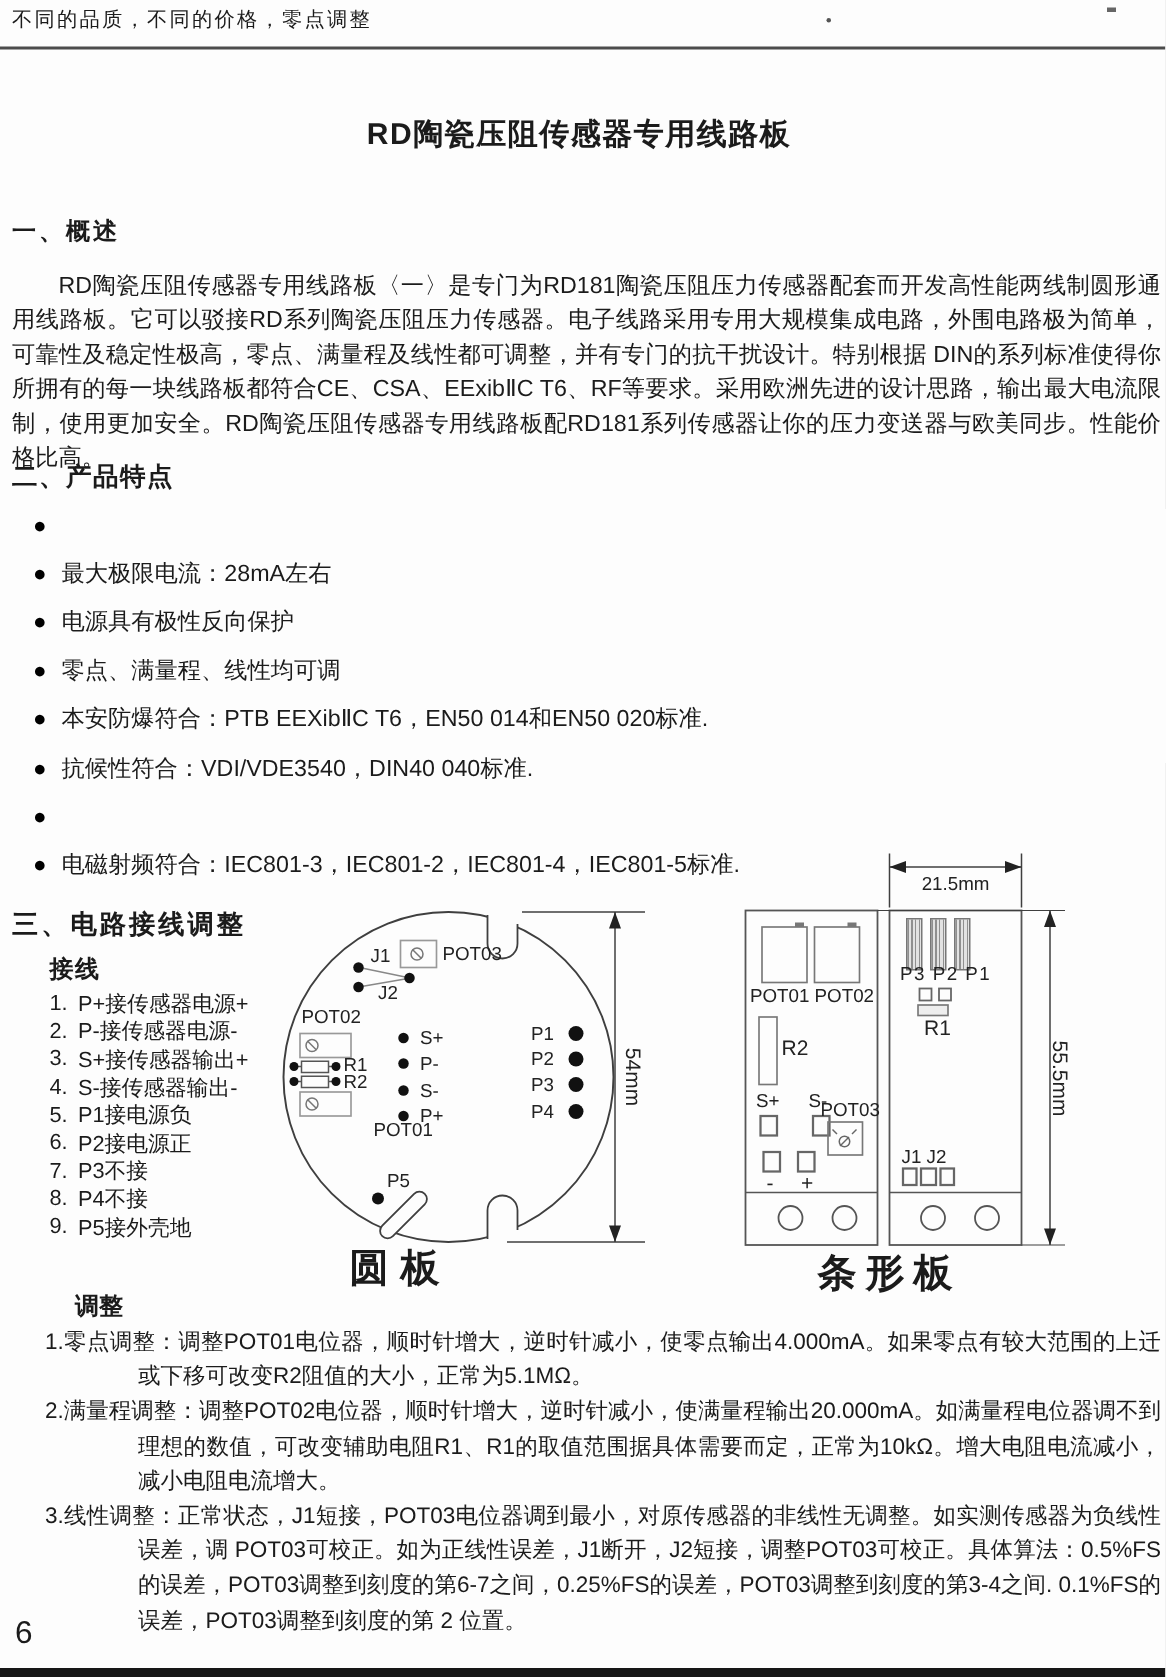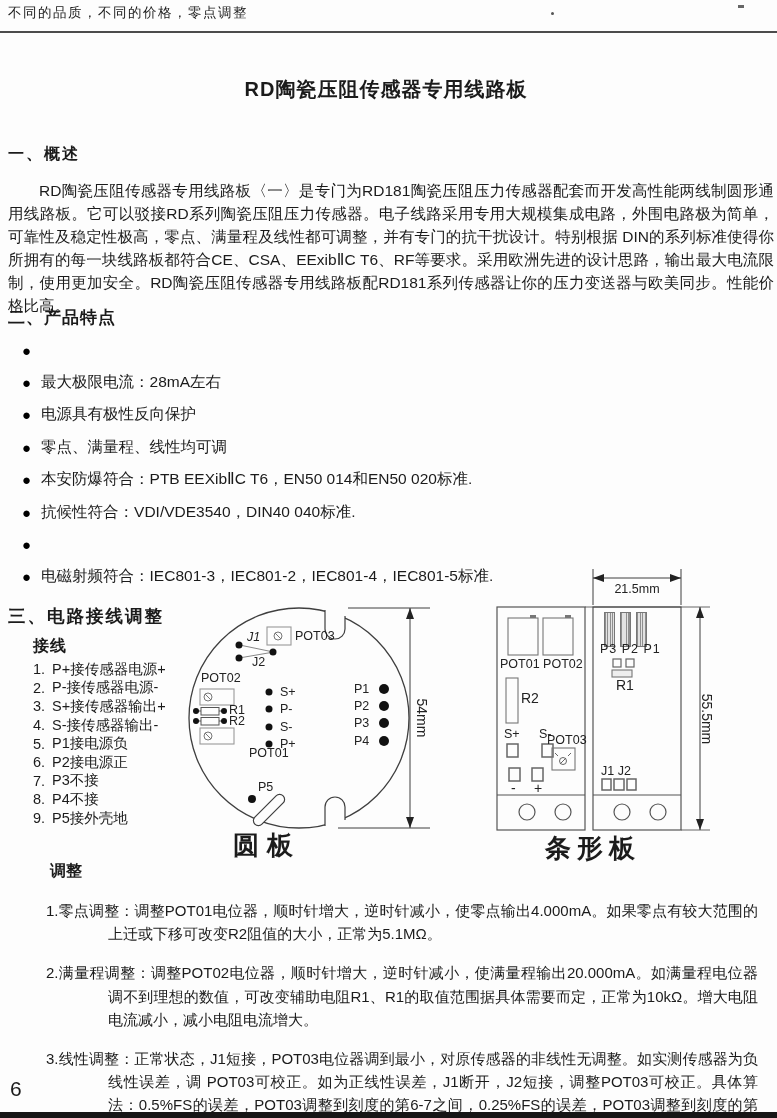--- a/index.html
+++ b/index.html
@@ -37,21 +37,21 @@
        background:repeating-linear-gradient(90deg,#8f8f8f 0 1px,#e2e2e2 1px 2.5px);}
   
   .round-board{left:188px;top:600px;width:260px;height:270px;}
   .cap-round{left:233px;top:828px;letter-spacing:8px;}
   
   .strip-board{left:490px;top:565px;width:287px;height:312px;}
   .cap-strip{left:545px;top:831px;letter-spacing:6px;}
   
   .adj-head{left:30px;top:861px;font-size:16px;font-weight:600;margin-left:20px;}
   .adj-list{left:30px;top:883px;width:744px;font-size:15px;line-height:23.2px;}
-  .adj-list p{margin:16px;padding-left:62px;text-indent:-62px;text-align:justify;}
+  .adj-list p{margin:0;padding-left:62px;text-indent:-62px;text-align:justify;}
   
   .pageno{left:10px;top:1077px;font-size:21px;}
   .bottom-bar{left:0;top:1112px;width:777px;height:6px;background:#161616;}
 </style>
 </head>
 <body>
 
 <div class="page">
 
   <div class="abs slogan">不同的品质，不同的价格，零点调整</div>
@@ -191,21 +191,21 @@
       <circle cx="81" cy="127" r="3.5" fill="#111"></circle>
       <circle cx="81" cy="144" r="3.5" fill="#111"></circle>
 
       <circle cx="196" cy="89" r="5" fill="#111"></circle>
       <circle cx="196" cy="106" r="5" fill="#111"></circle>
       <circle cx="196" cy="123" r="5" fill="#111"></circle>
       <circle cx="196" cy="141" r="5" fill="#111"></circle>
 
       <circle cx="64" cy="199" r="4" fill="#111"></circle>
     </svg>
-    <span class="dlabel" style="left:59px;top:30px;font-style:italic;">J1</span>
+    <span class="dlabel" style="left:59px;top:30px;">J1</span>
     <span class="dlabel" style="left:64px;top:55px;">J2</span>
     <span class="dlabel" style="left:107px;top:29px;">POT03</span>
     <span class="dlabel" style="left:13px;top:71px;">POT02</span>
     <span class="dlabel" style="left:41px;top:103px;">R1</span>
     <span class="dlabel" style="left:41px;top:114px;">R2</span>
     <span class="dlabel" style="left:13px;top:146px;margin-left:48px;">POT01</span>
     <span class="dlabel" style="left:92px;top:85px;">S+</span>
     <span class="dlabel" style="left:92px;top:102px;">P-</span>
     <span class="dlabel" style="left:92px;top:120px;">S-</span>
     <span class="dlabel" style="left:92px;top:137px;">P+</span>

